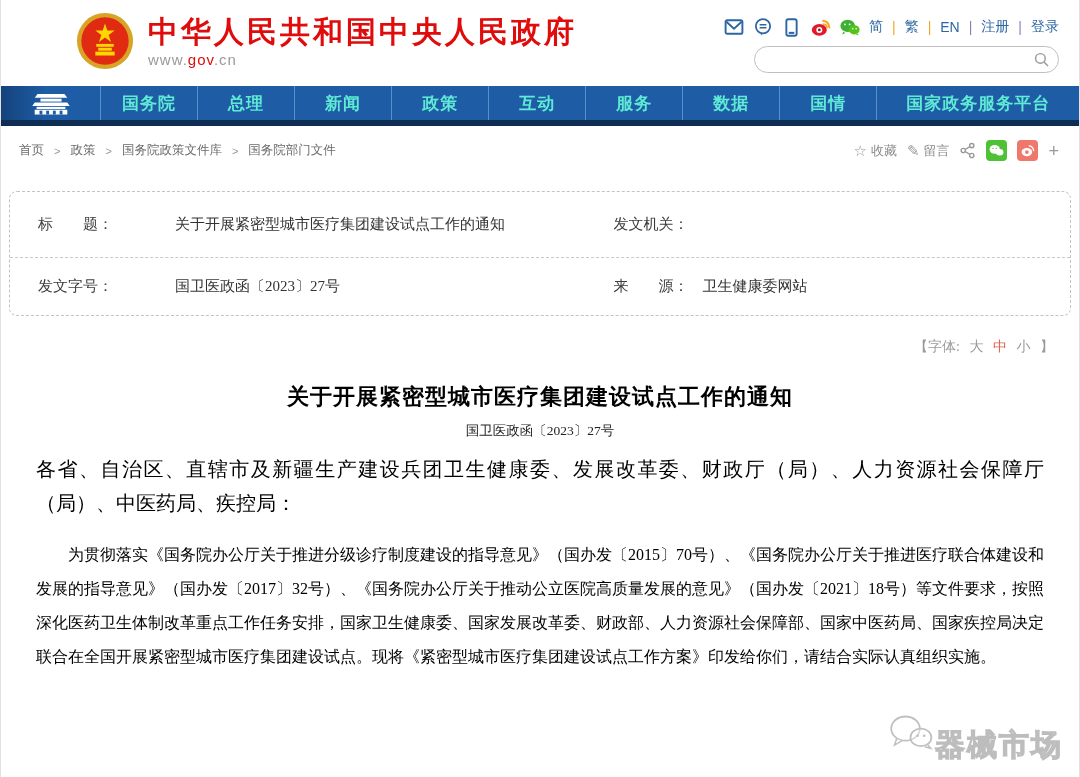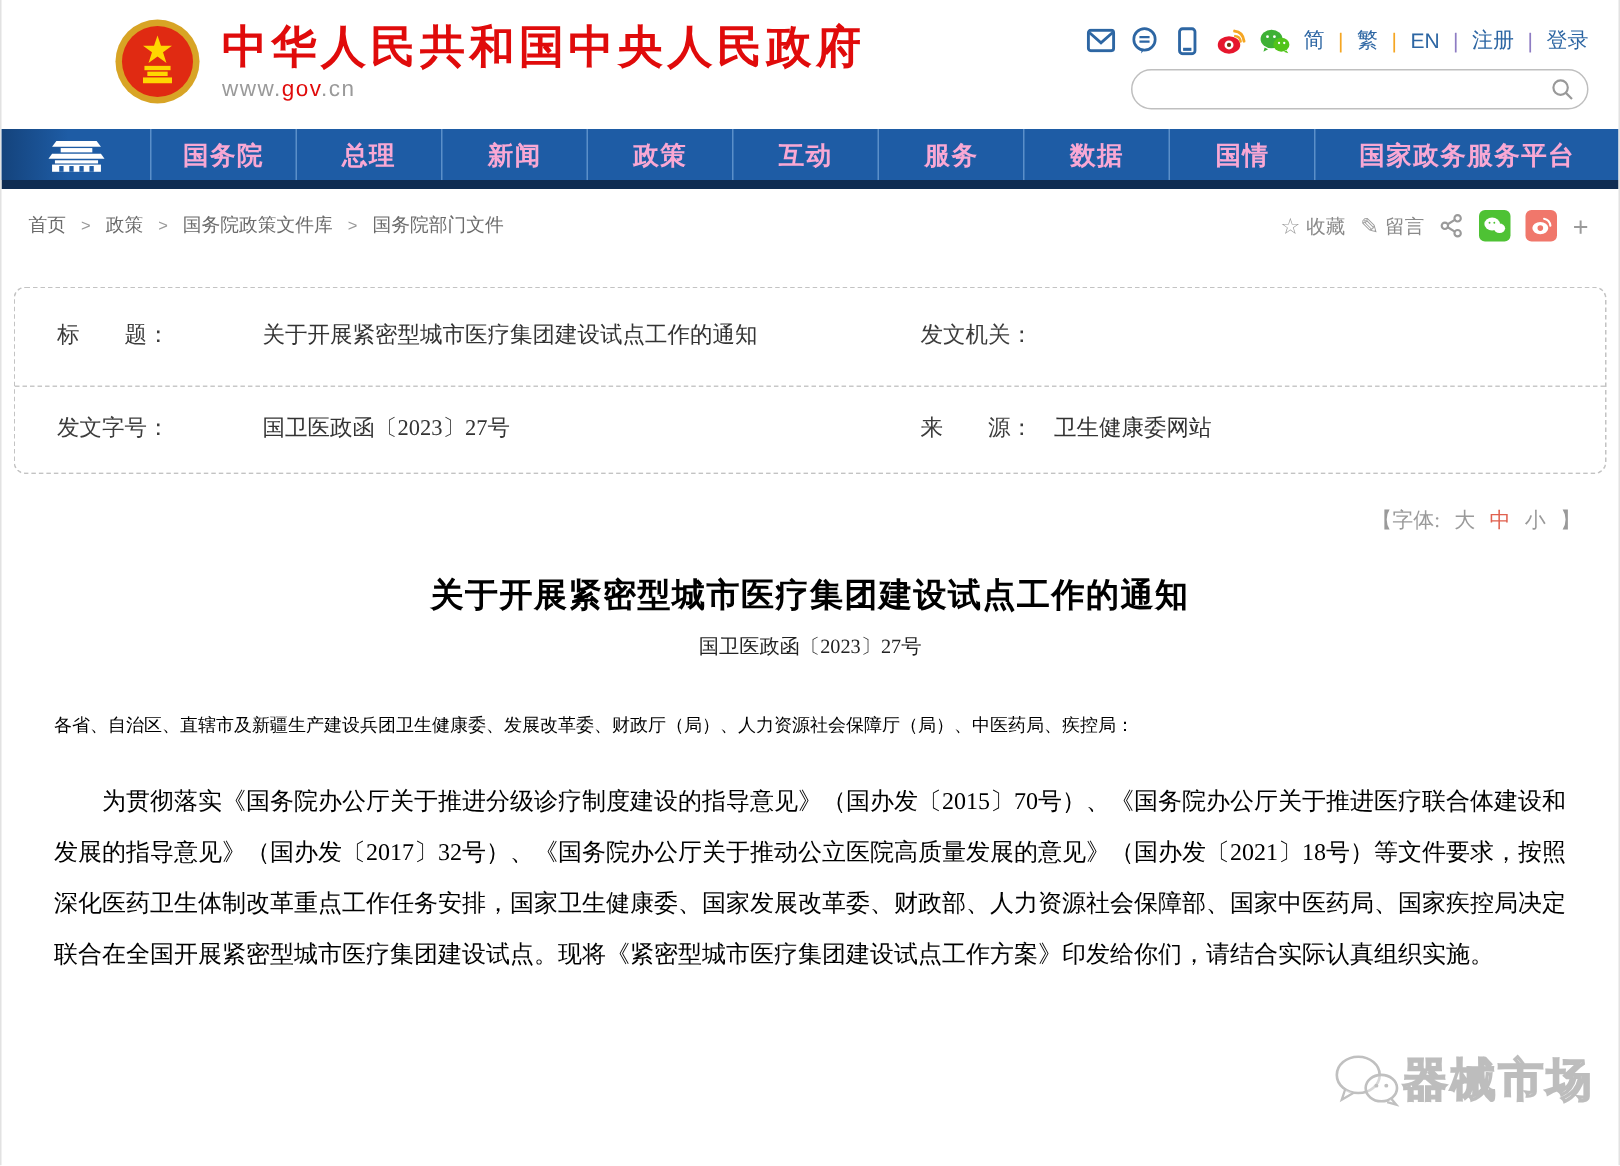--- a/index.html
+++ b/index.html
@@ -17,21 +17,21 @@
   .header-right { display:flex; flex-direction:column; align-items:flex-end; gap:9px; padding-top:5px; }
   .top-links { display:flex; align-items:center; gap:9px; font-size:14px; }
   .top-links a { color:#2d66a3; text-decoration:none; cursor:pointer; }
   .sep-o { color:#f5a623; } .sep-p { color:#8e7cc3; }
   .hicon { width:20px; height:20px; display:inline-flex; align-items:center; justify-content:center; cursor:pointer; }
   .search-box { width:305px; height:27px; border:1px solid #bfbfbf; border-radius:15px; display:flex; align-items:center; padding:0 8px 0 14px; background:#fff; }
   .search-box input { flex:1; border:none; outline:none; font-size:13px; background:transparent; height:22px; }
   .search-btn { background:none; border:none; cursor:pointer; display:flex; align-items:center; }
 
   
-  .main-nav { display:flex; height:34px; background:#1e5ca5; color:#f9a8d4; }
+  .main-nav { display:flex; height:34px; background:#1e5ca5; color:#5eead4; }
   .nav-home { width:100px; display:flex; align-items:center; justify-content:center; border-right:1px solid #5b8fc9; cursor:pointer; background:linear-gradient(90deg,#14437c 0%, #1e5ca5 45%); }
   .nav-item { flex:1; display:flex; align-items:center; justify-content:center; font-size:17px; font-weight:bold; letter-spacing:1px; border-right:1px solid #5b8fc9; cursor:pointer; }
   .nav-item:last-child { border-right:none; flex:2.1; }
   .nav-underline { height:6px; background:#0f2c52; }
 
   
   .crumb-row { display:flex; justify-content:space-between; align-items:center; padding:14px 20px 12px 18px; }
   .breadcrumb { display:flex; align-items:center; gap:10px; font-size:12.5px; color:#6b6b6b; }
   .breadcrumb .crumb { cursor:pointer; }
   .breadcrumb .gt { color:#9a9a9a; font-size:11px; }
@@ -57,26 +57,26 @@
   
   .font-selector { text-align:right; padding:22px 22px 0 0; font-size:14px; color:#9a9a9a; font-family:"Liberation Serif","DejaVu Serif",serif; }
   .font-selector span { margin:0 3px; }
   .fs-opt { cursor:pointer; color:#9a9a9a; }
   .fs-opt.active { color:#e0614f; }
 
   
   .article { padding:26px 35px 30px 35px; font-family:"Liberation Serif","DejaVu Serif",serif; color:#000; }
   .doc-title { text-align:center; font-size:22px; font-weight:bold; letter-spacing:1px; color:#000; }
   .doc-number { text-align:center; font-size:13.5px; color:#222; margin-top:10px; }
-  .salutation { font-size:12px; line-height:34px; margin-top:26px; text-align:justify; }
+  .salutation { font-size:20px; line-height:34px; margin-top:12px; text-align:justify; }
   .body-para { font-size:16px; line-height:34px; margin-top:18px; text-indent:2em; text-align:justify; }
 
   
   .watermark { position:absolute; right:16px; top:700px; display:flex; align-items:center; gap:2px; opacity:0.75; pointer-events:none; }
-  .wm-text { font-size:30px; font-weight:bold; font-family:Liberation Serif, serif; color:rgba(255,255,255,0.05); -webkit-text-stroke:1.2px #a8a8a8; letter-spacing:2px; }
+  .wm-text { font-size:30px; font-weight:bold; font-family:Liberation Serif, serif; color:rgba(255,255,255,0.05); -webkit-text-stroke:1.2px #a8a8a8; letter-spacing:2px;margin-top:25px; }
 </style>
 </head>
 <body>
 
 <div class="page">
 
   <header class="site-header">
     <div class="logo-area">
       <svg class="emblem" viewBox="0 0 60 60">
         <circle cx="30" cy="30" r="29" fill="#d8a425"></circle>

